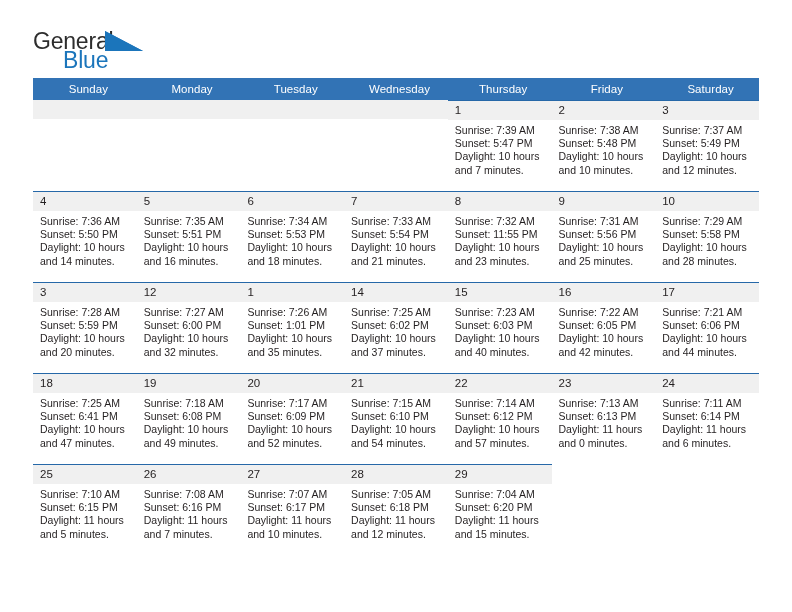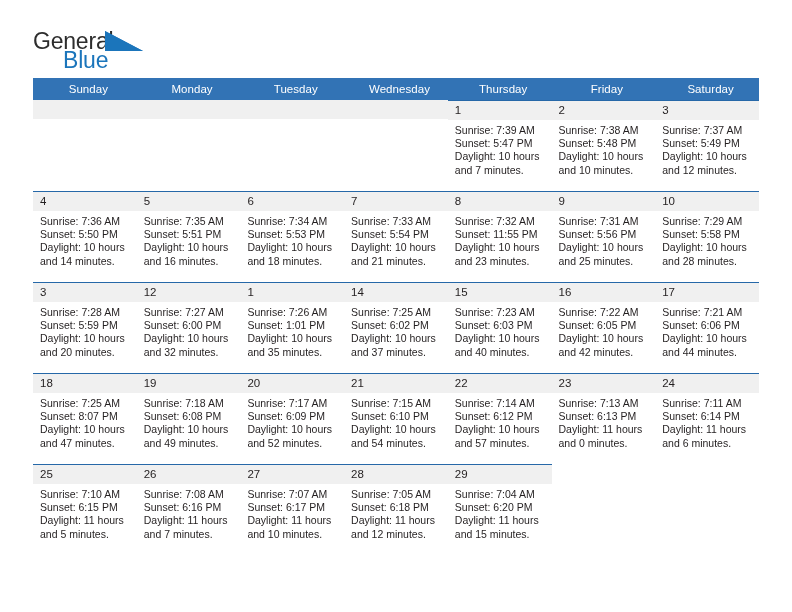--- a/index.html
+++ b/index.html
@@ -374,21 +374,21 @@
               </div>
             </div>
           </td>
         </tr>
         <tr>
           <td>
             <div class="cell">
               <div class="daynum">18</div>
               <div class="info">
                 <div>Sunrise: 7:25 AM</div>
-                <div>Sunset: 8:07 PM</div>
+                <div>Sunset: 6:41 PM</div>
                 <div>Daylight: 10 hours</div>
                 <div>and 47 minutes.</div>
               </div>
             </div>
           </td>
           <td>
             <div class="cell">
               <div class="daynum">19</div>
               <div class="info">
                 <div>Sunrise: 7:18 AM</div>

